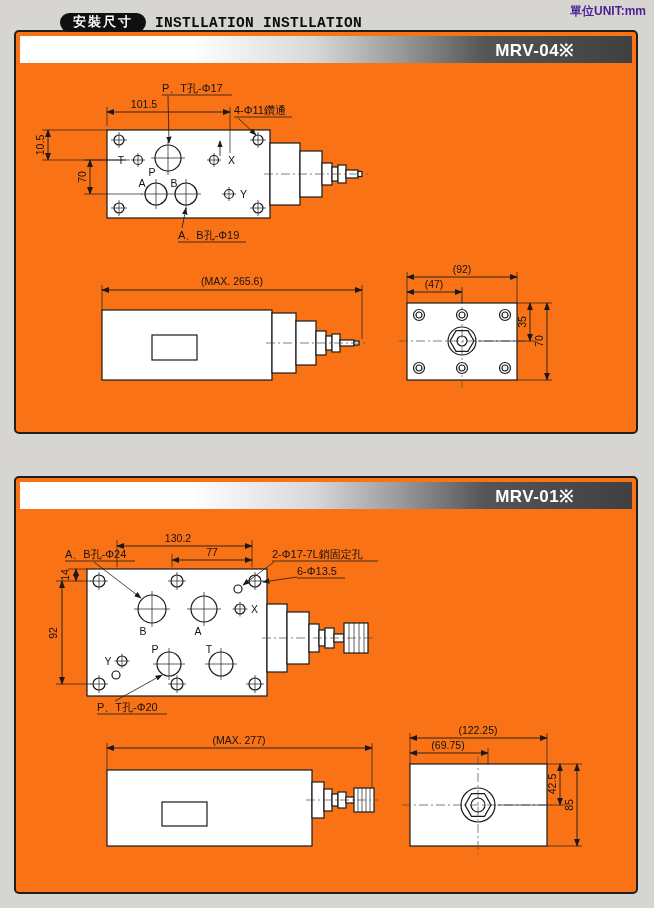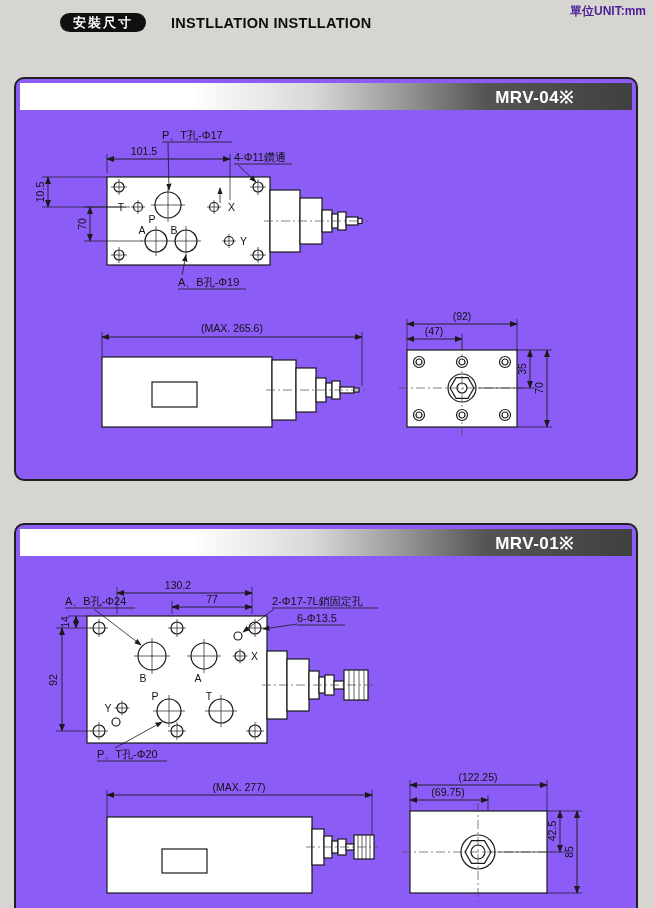--- a/index.html
+++ b/index.html
@@ -3,24 +3,24 @@
 <meta charset="utf-8">
 <style>
   html,body{margin:0;padding:0;}
   body{
     width:654px;height:908px;position:relative;
     background:#d6d5d1;
     font-family:"Liberation Sans",sans-serif;
     overflow:hidden;
   }
   .unit{position:absolute;right:8px;top:3px;font-size:12px;font-weight:bold;color:#4c1d95;z-index:6;}
-  .titlebar{position:absolute;left:60px;top:13px;display:flex;gap:25px;align-items:center;z-index:6;}
+  .titlebar{position:absolute;left:60px;top:13px;display:flex;gap:9px;align-items:center;z-index:6;font-family:Liberation Mono, monospace;}
   .badge{background:#101010;color:#fff;border-radius:10px;padding:3px 13px;font-size:13px;font-weight:bold;letter-spacing:2px;line-height:1;}
   .maintitle{font-size:14.5px;font-weight:bold;color:#0d0d0d;letter-spacing:0.3px;}
-  .panel{position:absolute;left:14px;width:620px;background:#8b5cf6;border:2px solid #1f1f1f;border-radius:10px;z-index:1;margin-top:47px;}
+  .panel{position:absolute;left:14px;width:620px;background:#f97316;border:2px solid #1f1f1f;border-radius:5px;z-index:1;}
   #panel1{top:30px;height:400px;}
   #panel2{top:476px;height:414px;}
   .band{height:27px;margin:4px 4px 0 4px;
     background:linear-gradient(90deg,#ffffff 0%,#ffffff 28%,#d8d8d8 48%,#9a9a9a 62%,#555555 76%,#404040 100%);
     display:flex;align-items:center;justify-content:flex-end;padding-right:58px;box-sizing:border-box;}
   .model{color:#ffffff;font-size:17px;font-weight:bold;letter-spacing:0.5px;}
   svg.draw{display:block;}
   svg text{font-family:"Liberation Sans",sans-serif;font-size:11px;fill:#111;}
   .pt{font-size:10.5px;}
   .dt{font-size:10.5px;}

